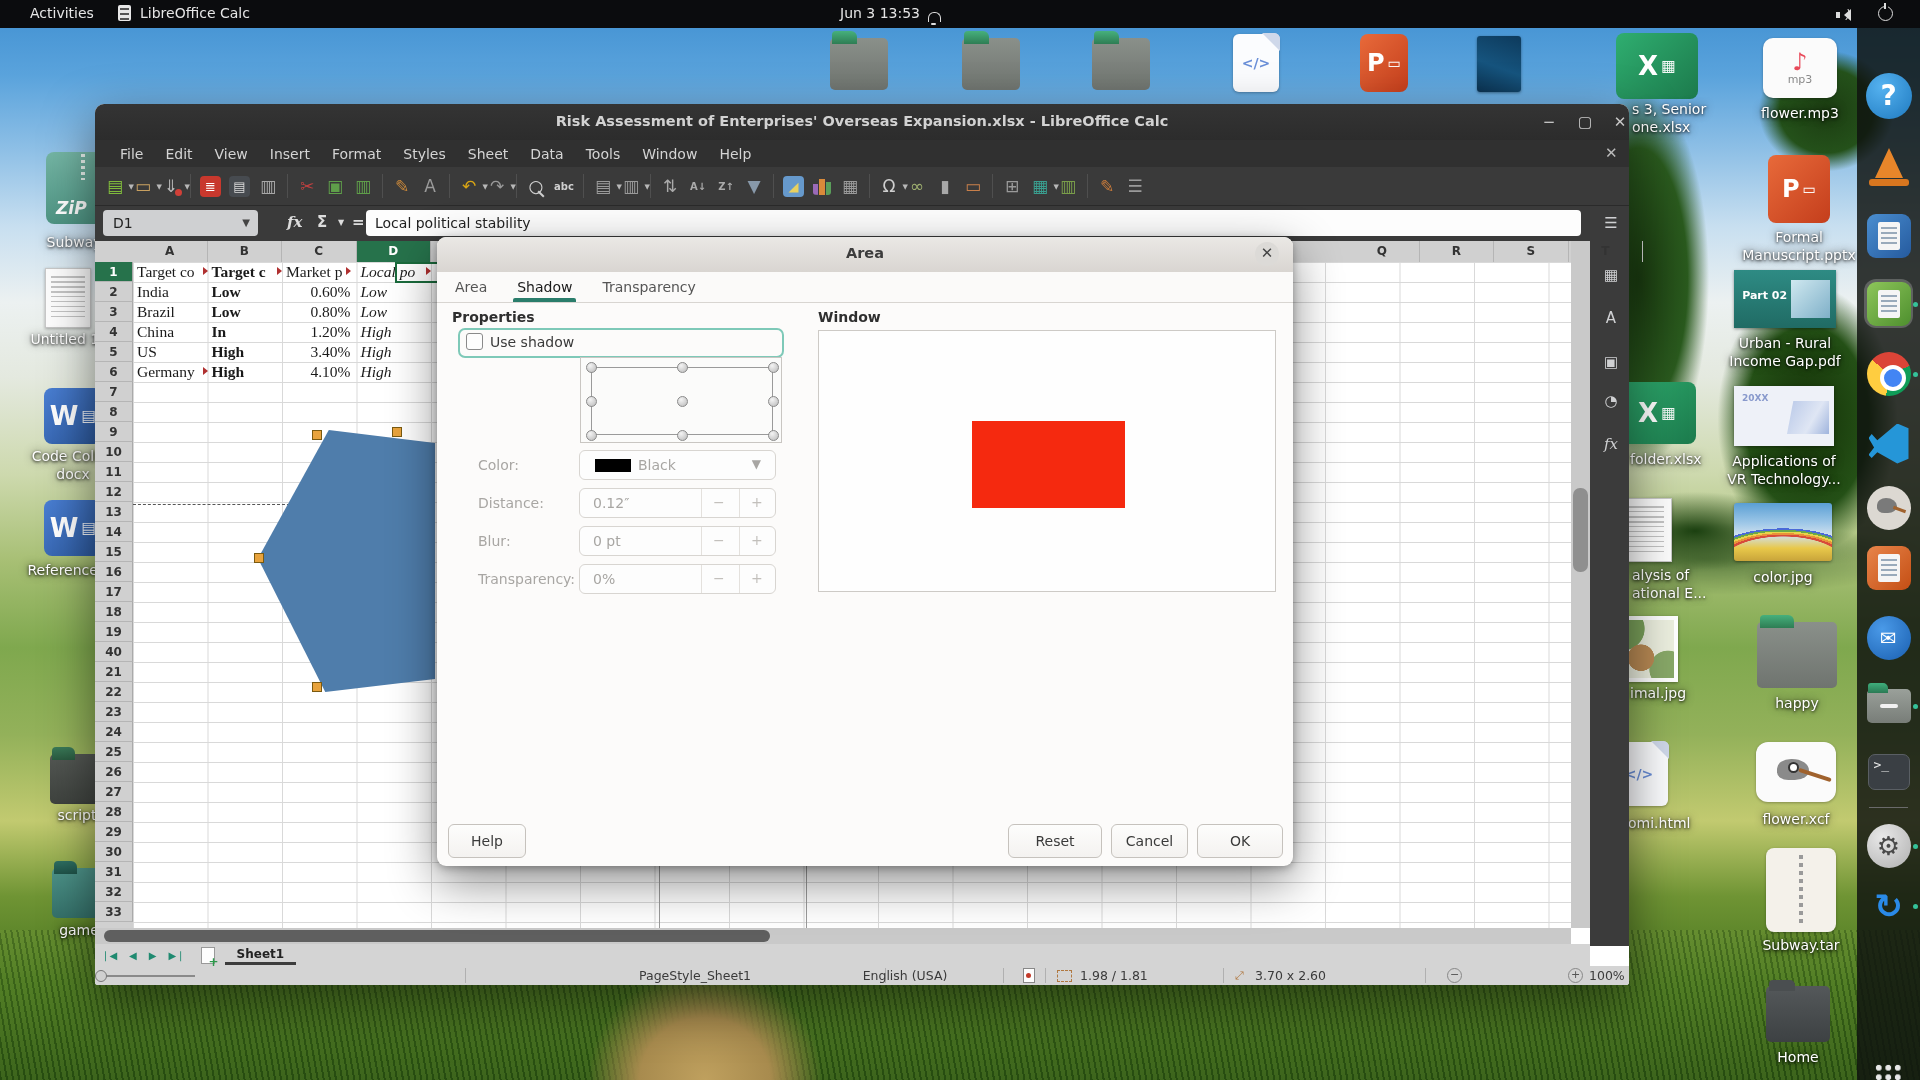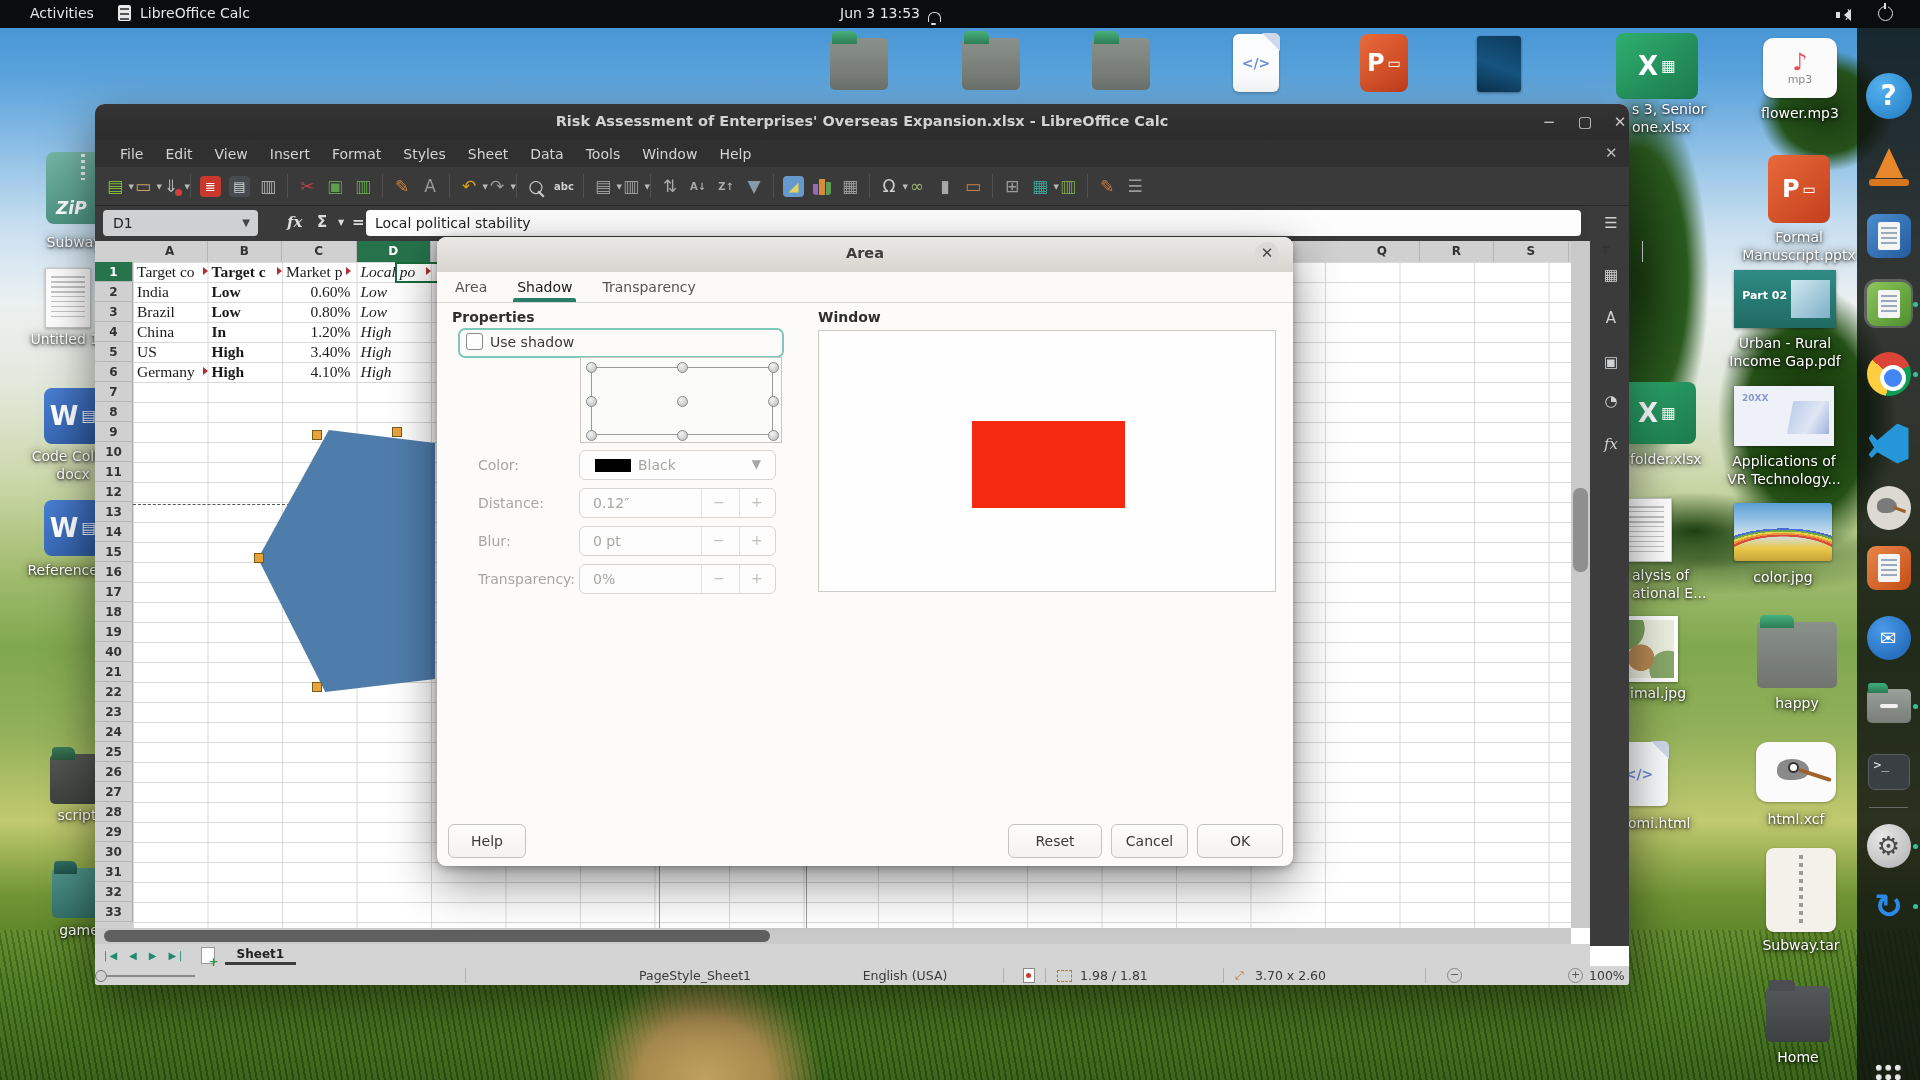--- a/index.html
+++ b/index.html
@@ -376,21 +376,21 @@
       </div>
       <div class="dlabel" style="top: 452px; left: 1704px; width: 160px;">Applications of
 VR Technology...</div>
       <div class="abs dicon k-img-rainbow" style="left: 1734px; top: 503px; width: 98px; height: 58px;"></div>
       <div class="dlabel" style="top: 568px; left: 1703px; width: 160px;">color.jpg</div>
       <div class="abs dicon fold" style="left: 1757px; top: 622px; width: 80px; height: 66px;"></div>
       <div class="dlabel" style="top: 694px; left: 1717px; width: 160px;">happy</div>
       <div class="abs dicon k-gimp" style="left: 1756px; top: 742px; width: 80px; height: 60px;">
         <span class="brush"></span>
       </div>
-      <div class="dlabel" style="top: 810px; left: 1716px; width: 160px;">html.xcf</div>
+      <div class="dlabel" style="top: 810px; left: 1716px; width: 160px;">flower.xcf</div>
       <div class="abs dicon k-tar" style="left: 1766px; top: 848px; width: 70px; height: 84px;"></div>
       <div class="dlabel" style="top: 936px; left: 1721px; width: 160px;">Subway.tar</div>
       <div class="abs dicon k-home" style="left: 1766px; top: 986px; width: 64px; height: 56px;"></div>
       <div class="dlabel" style="top: 1048px; left: 1718px; width: 160px;">Home</div>
     </div>
 
   <div class="abs" id="calc-window">
     <div class="abs" id="titlebar">
       <div class="abs" id="win-title">Risk Assessment of Enterprises' Overseas Expansion.xlsx - LibreOffice Calc</div>
       <div class="abs winbtn" style="left:1445px;">−</div>

